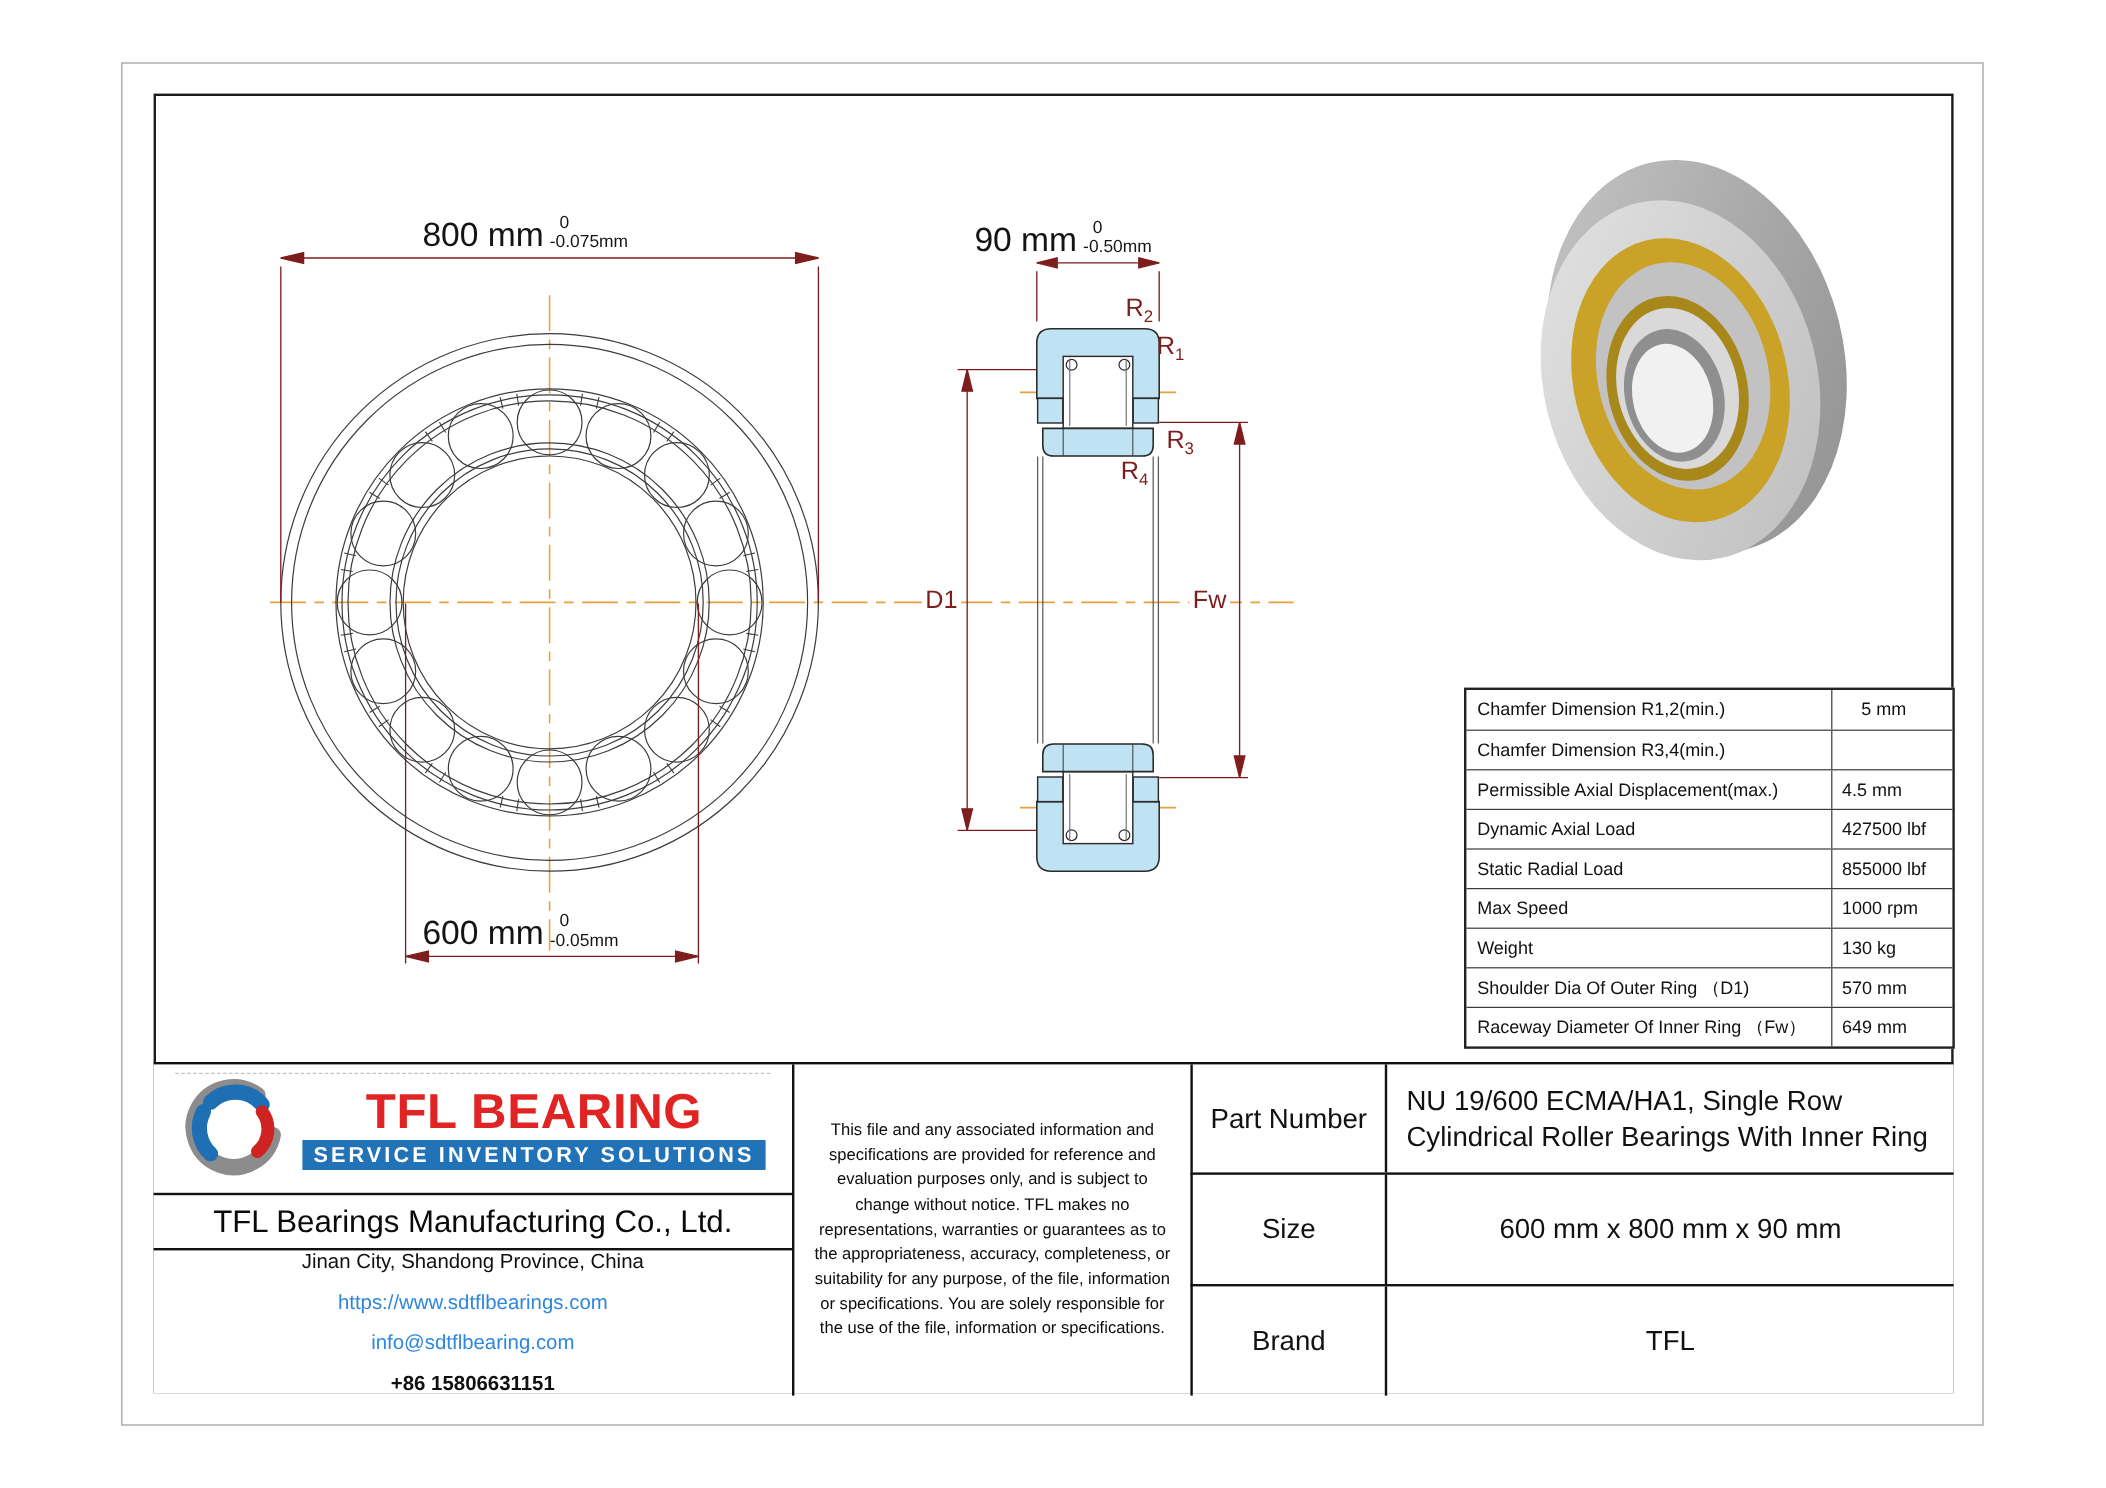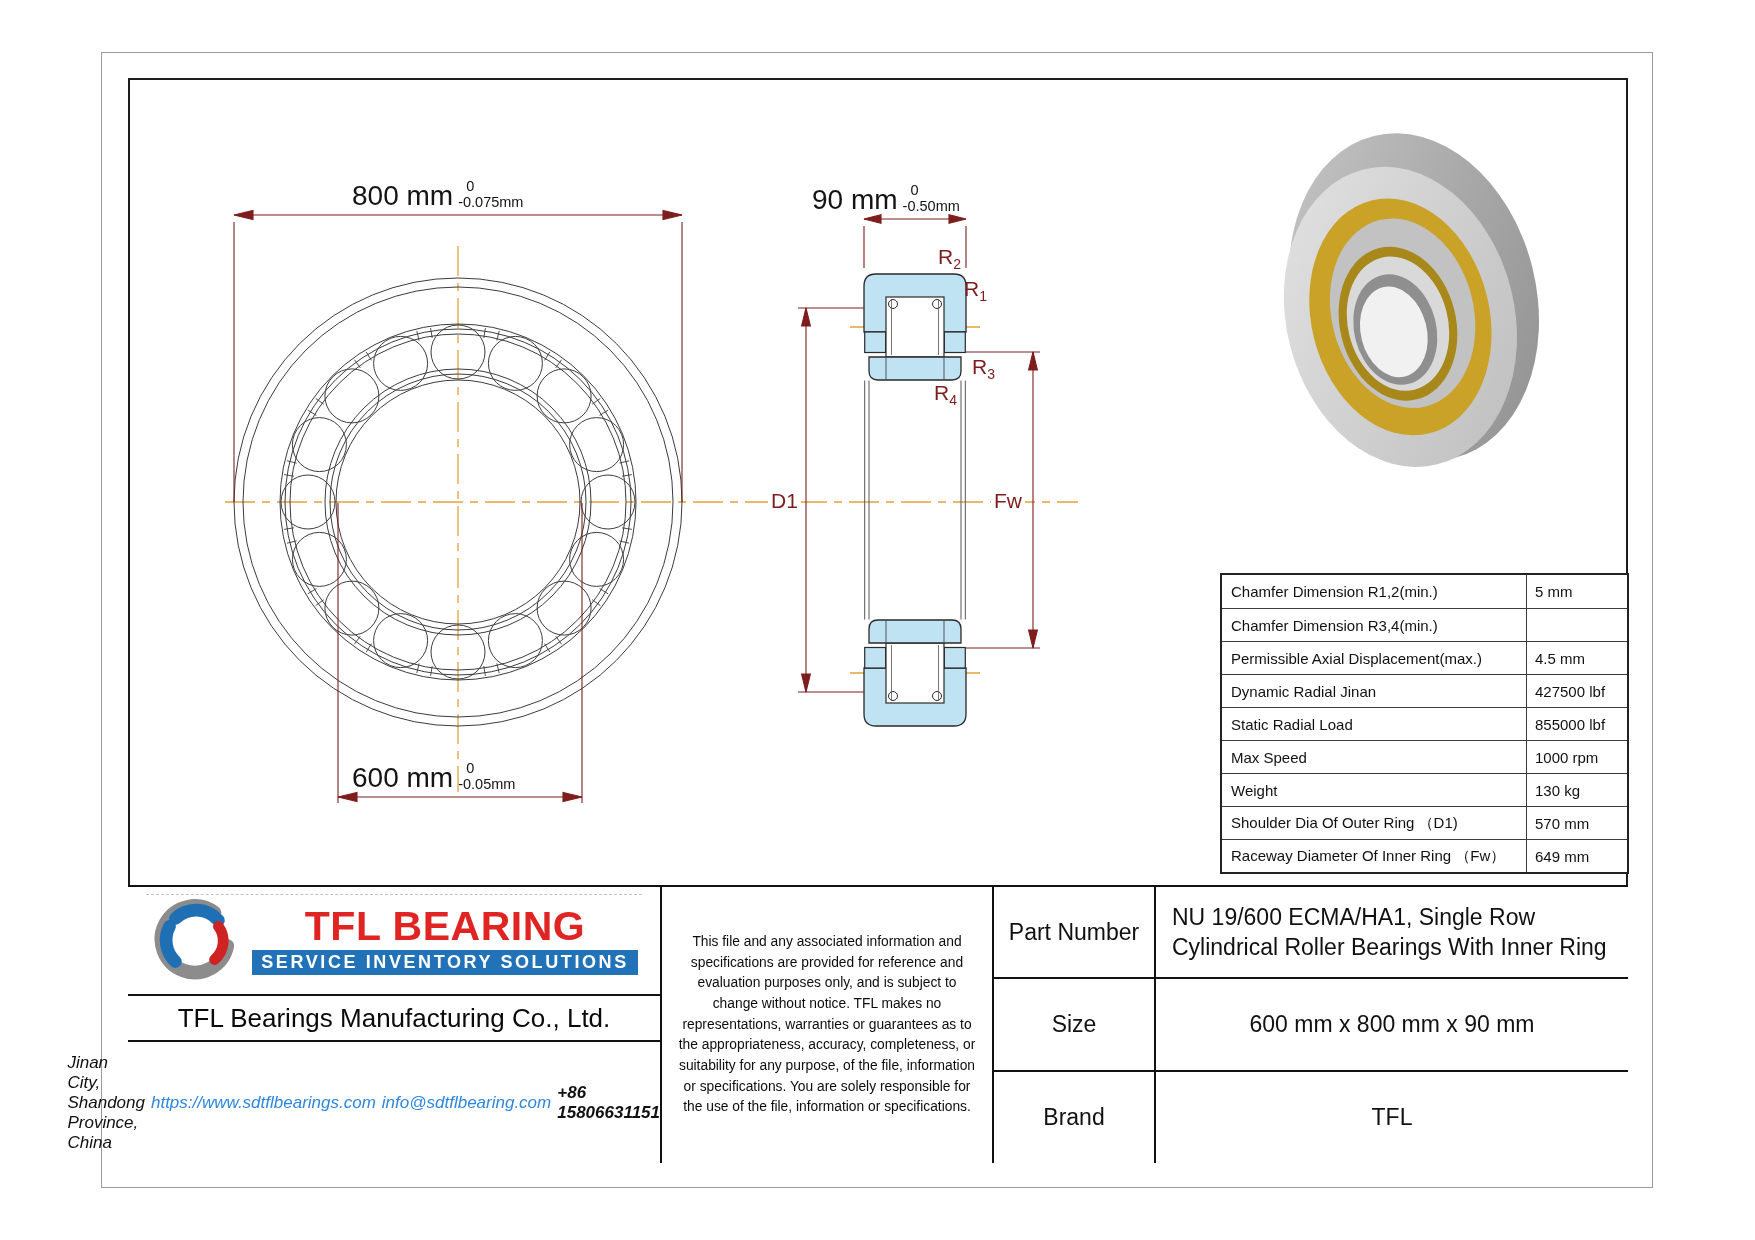--- a/index.html
+++ b/index.html
@@ -21,38 +21,38 @@
   .dim-tol .t0{margin-left:8px;}
 
   .rlab{position:absolute;color:#7e1d1d;font-size:21px;line-height:1;white-space:nowrap;}
   .rlab sub{font-size:14px;}
   .axlab{position:absolute;color:#7e1d1d;font-size:21px;line-height:1;background:#fff;padding:0 3px;white-space:nowrap;}
 
   
   .spec{left:1220px;top:573px;width:409px;height:301px;border:2px solid #222;background:#fff;
         display:grid;grid-template-rows:repeat(9,1fr);}
   .spec-row{display:grid;grid-template-columns:305px 1fr;border-top:1px solid #3a3a3a;}
-  .spec-row:first-child{border-top:none;}
+  .spec-row:first-child{border-top:none;gap:16px;}
   .spec-label{font-size:15px;padding-left:9px;display:flex;align-items:center;border-right:1px solid #3a3a3a;}
   .spec-value{font-size:15px;padding-left:8px;display:flex;align-items:center;}
 
   
   .tblock{left:128px;top:885px;width:1500px;height:276px;border-top:2px solid #111;background:#fff;}
   .cell{position:absolute;box-sizing:border-box;}
   .logo-cell{left:0;top:0;width:532px;height:107px;display:flex;align-items:center;justify-content:center;gap:14px;}
   .logo-dots{position:absolute;left:18px;right:18px;top:7px;border-top:1px dashed #c2c2c2;}
   .logo-txt{display:flex;flex-direction:column;align-items:center;}
   .logo-brand{font-size:41px;font-weight:bold;color:#e02424;letter-spacing:.5px;line-height:1;}
   .logo-tag{background:#2272b8;color:#fff;font-size:18px;font-weight:bold;letter-spacing:2.6px;
             padding:2px 9px;margin-top:3px;}
   .name-cell{left:0;top:107px;width:532px;height:46px;border-top:2px solid #111;
              display:flex;align-items:center;justify-content:center;font-size:26px;color:#0a0a0a;}
   .contact-cell{left:0;top:153px;width:532px;height:123px;border-top:2px solid #111;
-                display:flex;flex-direction:row;align-items:center;justify-content:flex-end;gap:6px;
-                font-size:17px;color:#101010;font-style:italic;}
+                display:flex;flex-direction:column;align-items:center;justify-content:space-between;gap:6px;
+                font-size:17px;color:#101010;}
   .contact-cell a{color:#2e86de;text-decoration:none;}
   .disc-cell{left:532px;top:0;width:332px;height:276px;border-left:2px solid #111;
              display:flex;align-items:center;justify-content:center;padding:2px 14px;
              font-size:13.8px;line-height:1.5;text-align:center;color:#0c0c0c;}
   .trow{position:absolute;left:864px;width:636px;display:flex;border-left:2px solid #111;}
   .trow + .trow{border-top:2px solid #111;}
   .trow-r1{top:0;height:90px;}
   .trow-r2{top:90px;height:93px;border-top:2px solid #111;}
   .trow-r3{top:183px;height:93px;border-top:2px solid #111;}
   .tlabel{width:162px;box-sizing:border-box;border-right:2px solid #111;display:flex;align-items:center;
@@ -266,21 +266,21 @@
       </div>
     <div class="spec-row">
         <div class="spec-label">Chamfer Dimension R3,4(min.)</div>
         <div class="spec-value"></div>
       </div>
     <div class="spec-row">
         <div class="spec-label">Permissible Axial Displacement(max.)</div>
         <div class="spec-value">4.5 mm</div>
       </div>
     <div class="spec-row">
-        <div class="spec-label">Dynamic Radial Jinan</div>
+        <div class="spec-label">Dynamic Axial Load</div>
         <div class="spec-value">427500 lbf</div>
       </div>
     <div class="spec-row">
         <div class="spec-label">Static Radial Load</div>
         <div class="spec-value">855000 lbf</div>
       </div>
     <div class="spec-row">
         <div class="spec-label">Max Speed</div>
         <div class="spec-value">1000 rpm</div>
       </div>

